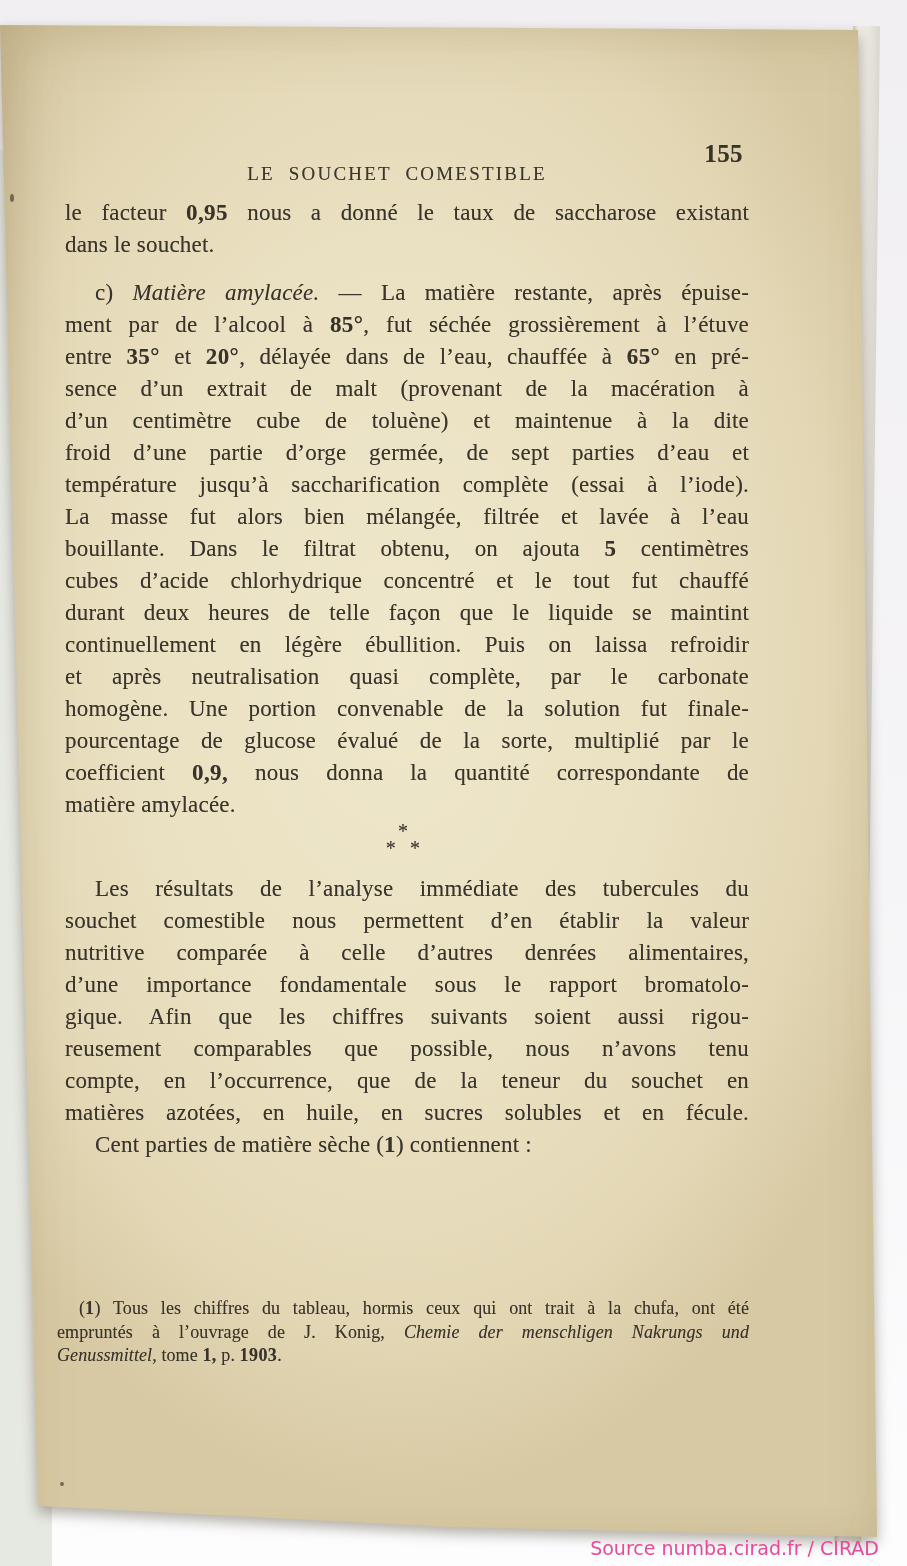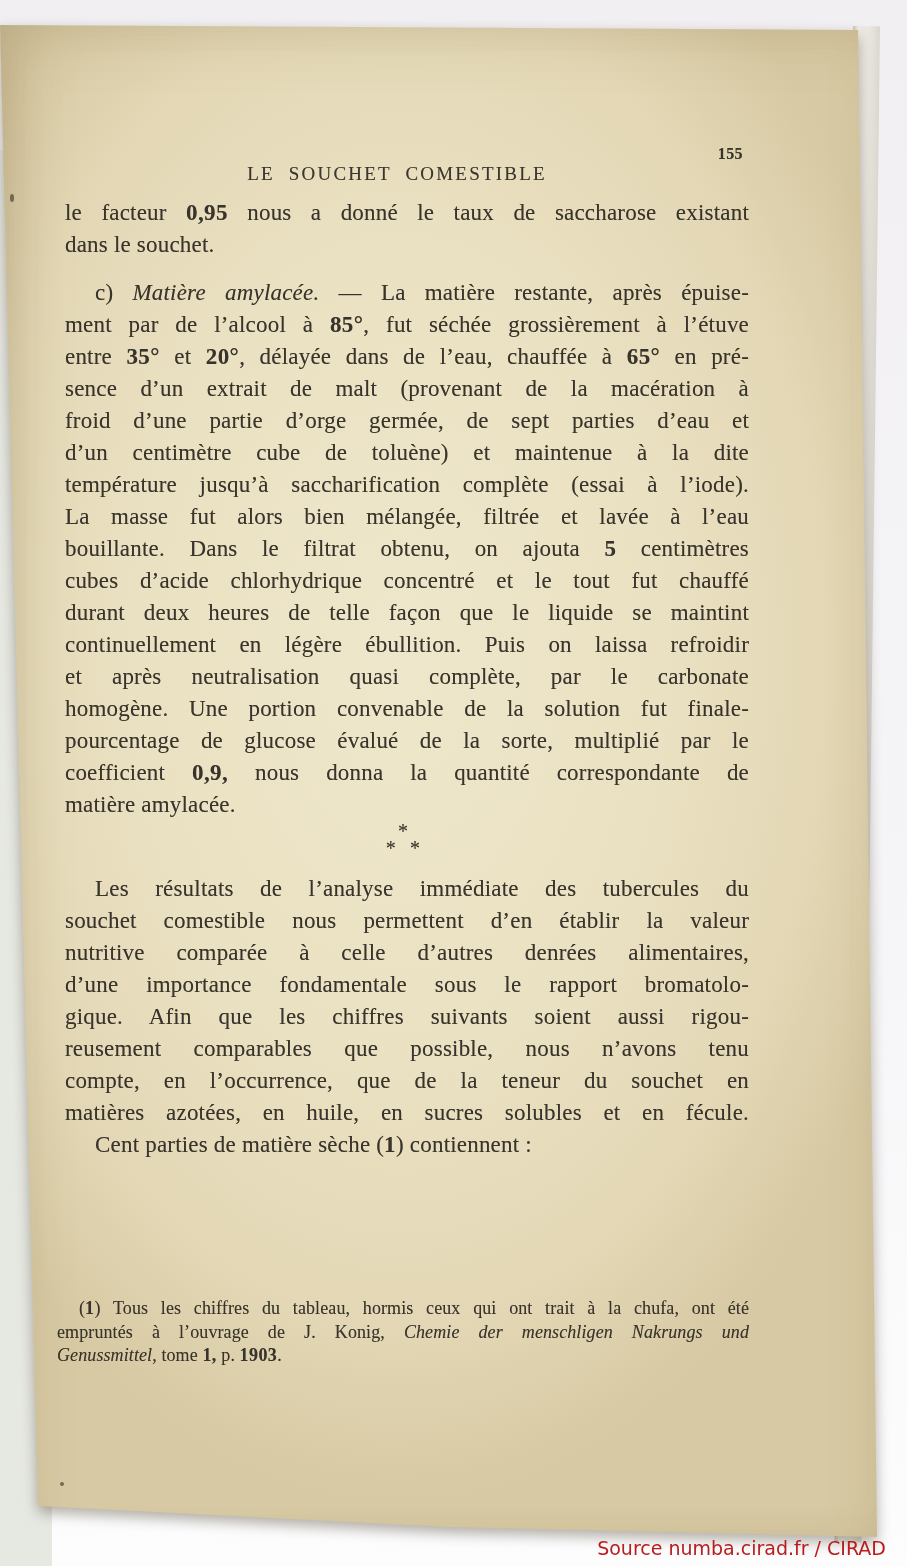--- a/index.html
+++ b/index.html
@@ -48,21 +48,21 @@
     font-size: 23px; line-height: 32px;
     letter-spacing: 0.2px;
     text-shadow: 0 0 0.6px rgba(52,46,36,0.35);
   }
 
   .header-row { position: absolute; top: 138px; left: 0; width: 100%; height: 36px; }
   .header-title {
     position: absolute; left: 50%; transform: translateX(-52%); top: 20px;
     font-size: 19px; letter-spacing: 2.2px; word-spacing: 7px; color: #3b362e;
   }
-  .header-num { position: absolute; right: 6px; top: 0; font-size: 16px; font-weight: bold; letter-spacing: 1px; }
+  .header-num { position: absolute; right: 6px; top: 0; font-size: 25px; font-weight: bold; letter-spacing: 1px; }
 
   .body-text { position: absolute; top: 197px; left: 0; width: 100%; }
   .para { margin: 0 0 0 8px; }
   .para.gap { margin-top: 16px; }
   .jl { text-align: justify; text-align-last: justify; }
   .ll { text-align: left; }
   .indent { text-indent: 30px; }
   .it { font-style: italic; }
   b.num { font-weight: bold; letter-spacing: 0.4px; }
 
@@ -70,23 +70,23 @@
   .asterism .a1 { line-height: 20px; height: 18px; }
   .asterism .a2 { line-height: 18px; word-spacing: 9px; }
 
   .footnote {
     position: absolute; top: 1297px; left: 0; width: 100%;
     font-size: 18px; line-height: 23.5px; letter-spacing: 0.1px;
   }
   .fn-indent { text-indent: 22px; }
 
   .footer-source {
-    position: absolute; right: 21px; top: 1537px;
+    position: absolute; right: 28px; top: 1537px;
     font-family: "DejaVu Sans", "Liberation Sans", sans-serif;
-    font-size: 19px; color: #b91c1c;
+    font-size: 19px; color: #ec4899;
     text-shadow: none;
   }
 </style>
 </head>
 <body>
 
 <div class="stage">
 
   <div class="left-backdrop"></div>
   <div class="pages-edge"></div>
@@ -112,22 +112,22 @@
           <div class="para">
             <div class="jl">le facteur <b class="num">0,95</b> nous a donné le taux de saccharose existant</div>
             <div class="ll">dans le souchet.</div>
           </div>
 
           <div class="para gap">
             <div class="jl indent"><span>c) </span><span class="it">Matière amylacée.</span><span> — La matière restante, après épuise-</span></div>
             <div class="jl">ment par de l’alcool à <b class="num">85°</b>, fut séchée grossièrement à l’étuve</div>
             <div class="jl">entre <b class="num">35°</b> et <b class="num">20°</b>, délayée dans de l’eau, chauffée à <b class="num">65°</b> en pré-</div>
             <div class="jl">sence d’un extrait de malt (provenant de la macération à</div>
+            <div class="jl">d’un centimètre cube de toluène) et maintenue à la dite</div>
             <div class="jl">froid d’une partie d’orge germée, de sept parties d’eau et</div>
-            <div class="jl">d’un centimètre cube de toluène) et maintenue à la dite</div>
             <div class="jl">température jusqu’à saccharification complète (essai à l’iode).</div>
             <div class="jl">La masse fut alors bien mélangée, filtrée et lavée à l’eau</div>
             <div class="jl">bouillante. Dans le filtrat obtenu, on ajouta <b class="num">5</b> centimètres</div>
             <div class="jl">cubes d’acide chlorhydrique concentré et le tout fut chauffé</div>
             <div class="jl">durant deux heures de telle façon que le liquide se maintint</div>
             <div class="jl">continuellement en légère ébullition. Puis on laissa refroidir</div>
             <div class="jl">et après neutralisation quasi complète, par le carbonate</div>
             <div class="jl">homogène. Une portion convenable de la solution fut finale-</div>
             <div class="jl">pourcentage de glucose évalué de la sorte, multiplié par le</div>
             <div class="jl">coefficient  <b class="num">0,9,</b> nous donna la quantité correspondante de</div>

